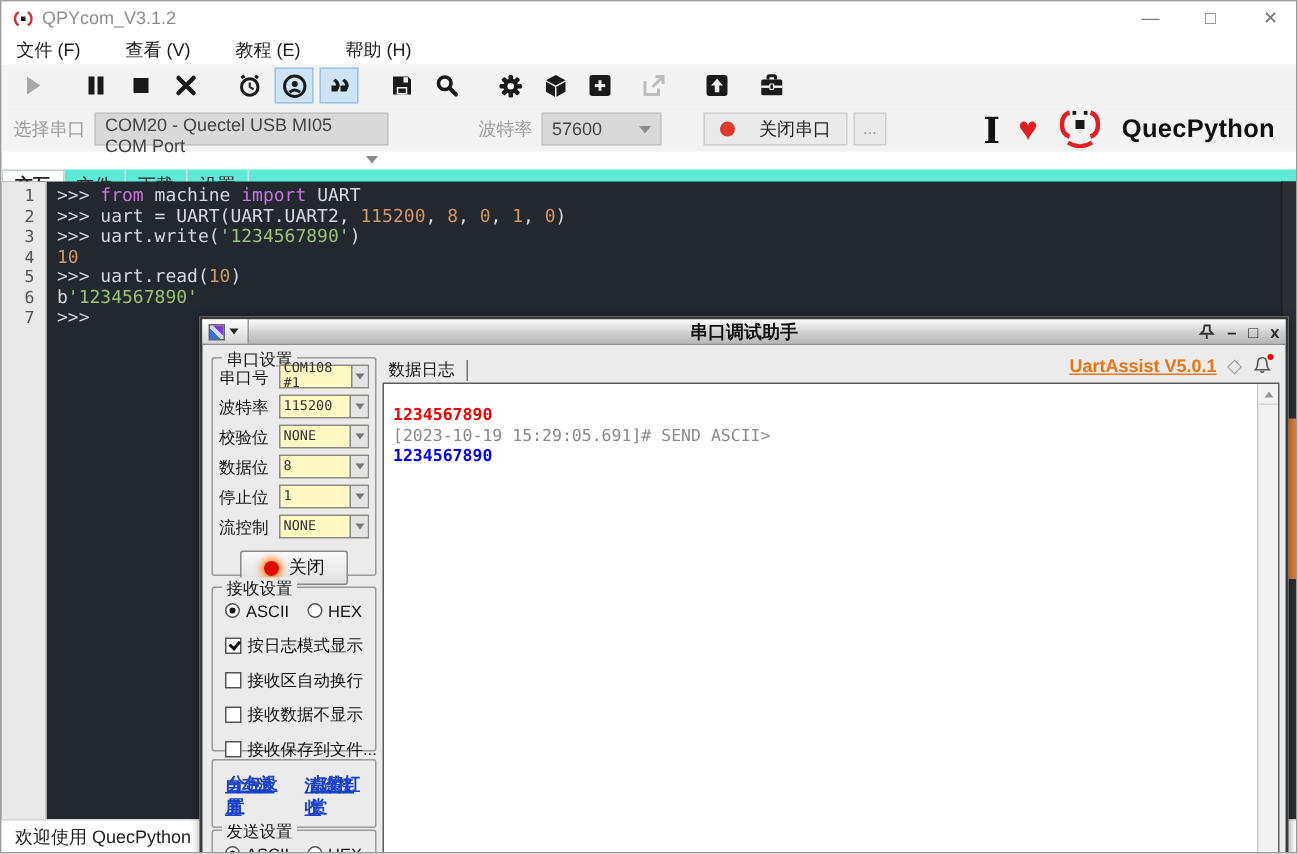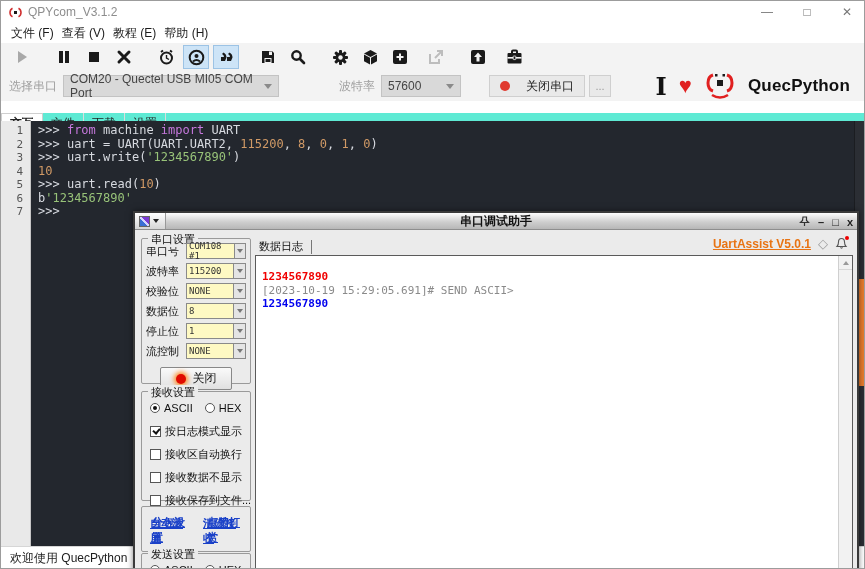--- a/index.html
+++ b/index.html
@@ -8,37 +8,37 @@
          font-family:"Liberation Sans", sans-serif; border:1px solid #9c9c9c; }
 
   
   .titlebar { position:absolute; left:0; top:0; width:100%; height:22px; background:#fff;
               display:flex; align-items:center; padding-left:8px; }
   .titlebar .app-title { font-size:12px; color:#8d8d8d; margin-left:6px; }
   .win-controls { position:absolute; right:10px; top:0; height:22px; display:flex; align-items:center; gap:26px; }
   .win-controls span { color:#777; font-size:12px; width:14px; text-align:center; cursor:default; }
 
   .menubar { position:absolute; left:0; top:22px; width:100%; height:20px; background:#fff;
-             display:flex; align-items:center; gap:8px; padding-left:10px; }
+             display:flex; align-items:center; gap:30px; padding-left:10px; }
   .menubar span { font-size:12px; color:#1c1c1c; }
 
   .toolbar { position:absolute; left:0; top:42px; width:100%; height:28px; background:#f3f3f3;
              display:flex; align-items:center; padding-left:8px; }
   .tbtn { width:26px; height:24px; display:flex; align-items:center; justify-content:center; border:1px solid transparent; }
   .tbtn.hl { background:#cde4f7; border:1px solid #9cc3e5; }
   .sp10 { width:10px; } .sp16 { width:16px; } .sp4 { width:4px; }
 
   .portbar { position:absolute; left:0; top:70px; width:100%; height:30px; background:#f3f3f3;
              display:flex; align-items:center; padding:0 14px 0 8px; }
   .portbar .lab { font-size:12px; color:#9d9d9d; margin-right:6px; }
   .combo { height:22px; background:#d9d9d9; border:1px solid #c3c3c3; display:flex; align-items:center;
            font-size:12px; color:#444; padding:0 6px; position:relative; }
   .combo .car { margin-left:auto; width:0; height:0; border-left:4px solid transparent; border-right:4px solid transparent;
                 border-top:5px solid #8a8a8a; }
-  .combo.port { width:216px; }
+  .combo.port { width:196px;flex-direction:column; }
   .combo.baud { width:80px; margin-right:28px; }
   .btn-closeport { height:22px; background:#e9e9e9; border:1px solid #cfcfcf; display:flex; align-items:center;
                    gap:16px; padding:0 10px; font-size:12px; color:#222; }
   .reddot { width:10px; height:10px; border-radius:50%; background:#e03a2f; }
   .btn-more { width:22px; height:22px; background:#e9e9e9; border:1px solid #cfcfcf; color:#9a9a9a;
               font-size:11px; display:flex; align-items:center; justify-content:center; margin-left:4px; }
   .brand { margin-left:auto; display:flex; align-items:center; gap:12px; }
   .brand .i-glyph { font-family:"DejaVu Serif", serif; font-size:24px; font-weight:bold; color:#111; }
   .brand .heart { color:#e02020; font-size:22px; }
   .brand .qname { font-size:17px; font-weight:bold; color:#111; letter-spacing:.2px; }

